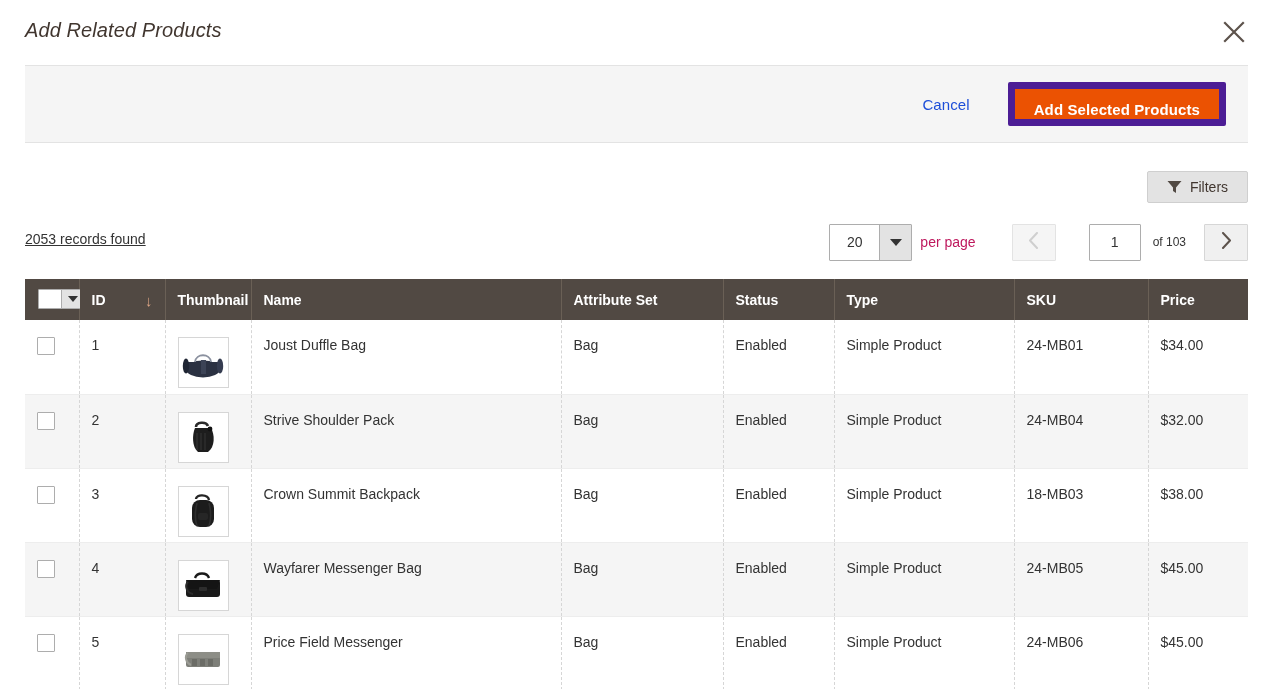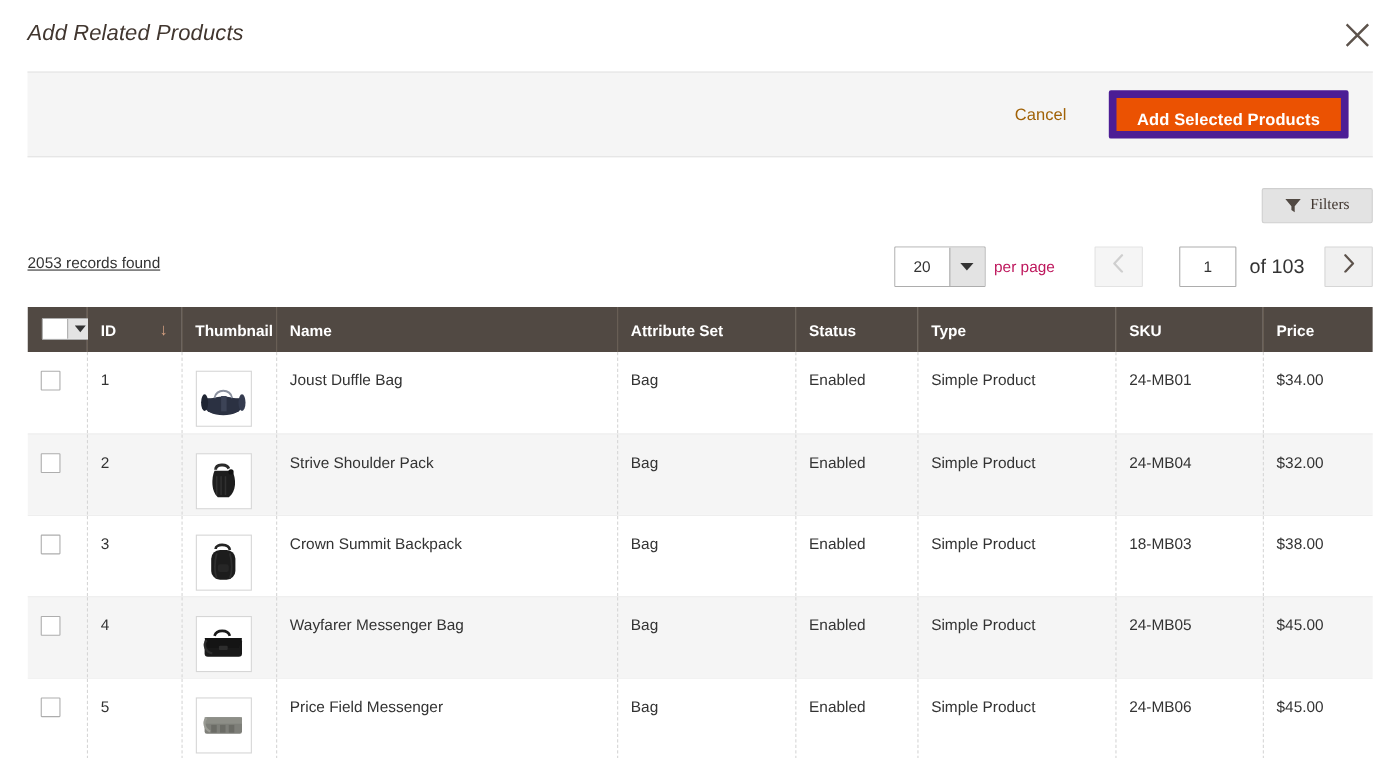--- a/index.html
+++ b/index.html
@@ -57,21 +57,21 @@
     display: flex;
     align-items: center;
     justify-content: flex-end;
     padding-right: 22px;
   }
   .btn-cancel {
     background: none;
     border: none;
     font-family: "Liberation Sans", sans-serif;
     font-size: 15px;
-    color: #a16207;
+    color: #1d4ed8;
     cursor: pointer;
     padding: 8px 14px;
     margin-right: 24px;
     letter-spacing: 0.1px;
   }
   .btn-primary {
     background: #eb5202;
     border: 7px solid #4c1d95;
     border-radius: 2px;
     color: #ffffff;
@@ -95,21 +95,21 @@
   }
   .btn-filters {
     position: absolute;
     right: 0; top: 28px;
     height: 32px;
     min-width: 101px;
     background: #e3e3e3;
     border: 1px solid #cfcfcf;
     border-radius: 2px;
     color: #41362f;
-    font-family: Liberation Serif, serif;
+    font-family: Liberation Sans, sans-serif;
     font-size: 14px;
     cursor: pointer;
     display: flex;
     align-items: center;
     justify-content: center;
     gap: 8px;
     padding: 0 14px;
   }
   .funnel { display: block; }
 
@@ -191,21 +191,21 @@
     border-radius: 1px;
     background: #ffffff;
     font-family: "Liberation Sans", sans-serif;
     font-size: 14px;
     color: #333333;
     text-align: center;
     margin-left: 33px;
   }
   .of-total {
     margin-left: 12px;
-    font-size: 18px;
+    font-size: 12px;
     color: #333333;
     white-space: nowrap;
   }
 
   
   .grid-wrap {
     position: absolute;
     left: 25px; top: 279px;
     width: 1223px;
     height: 410px;

